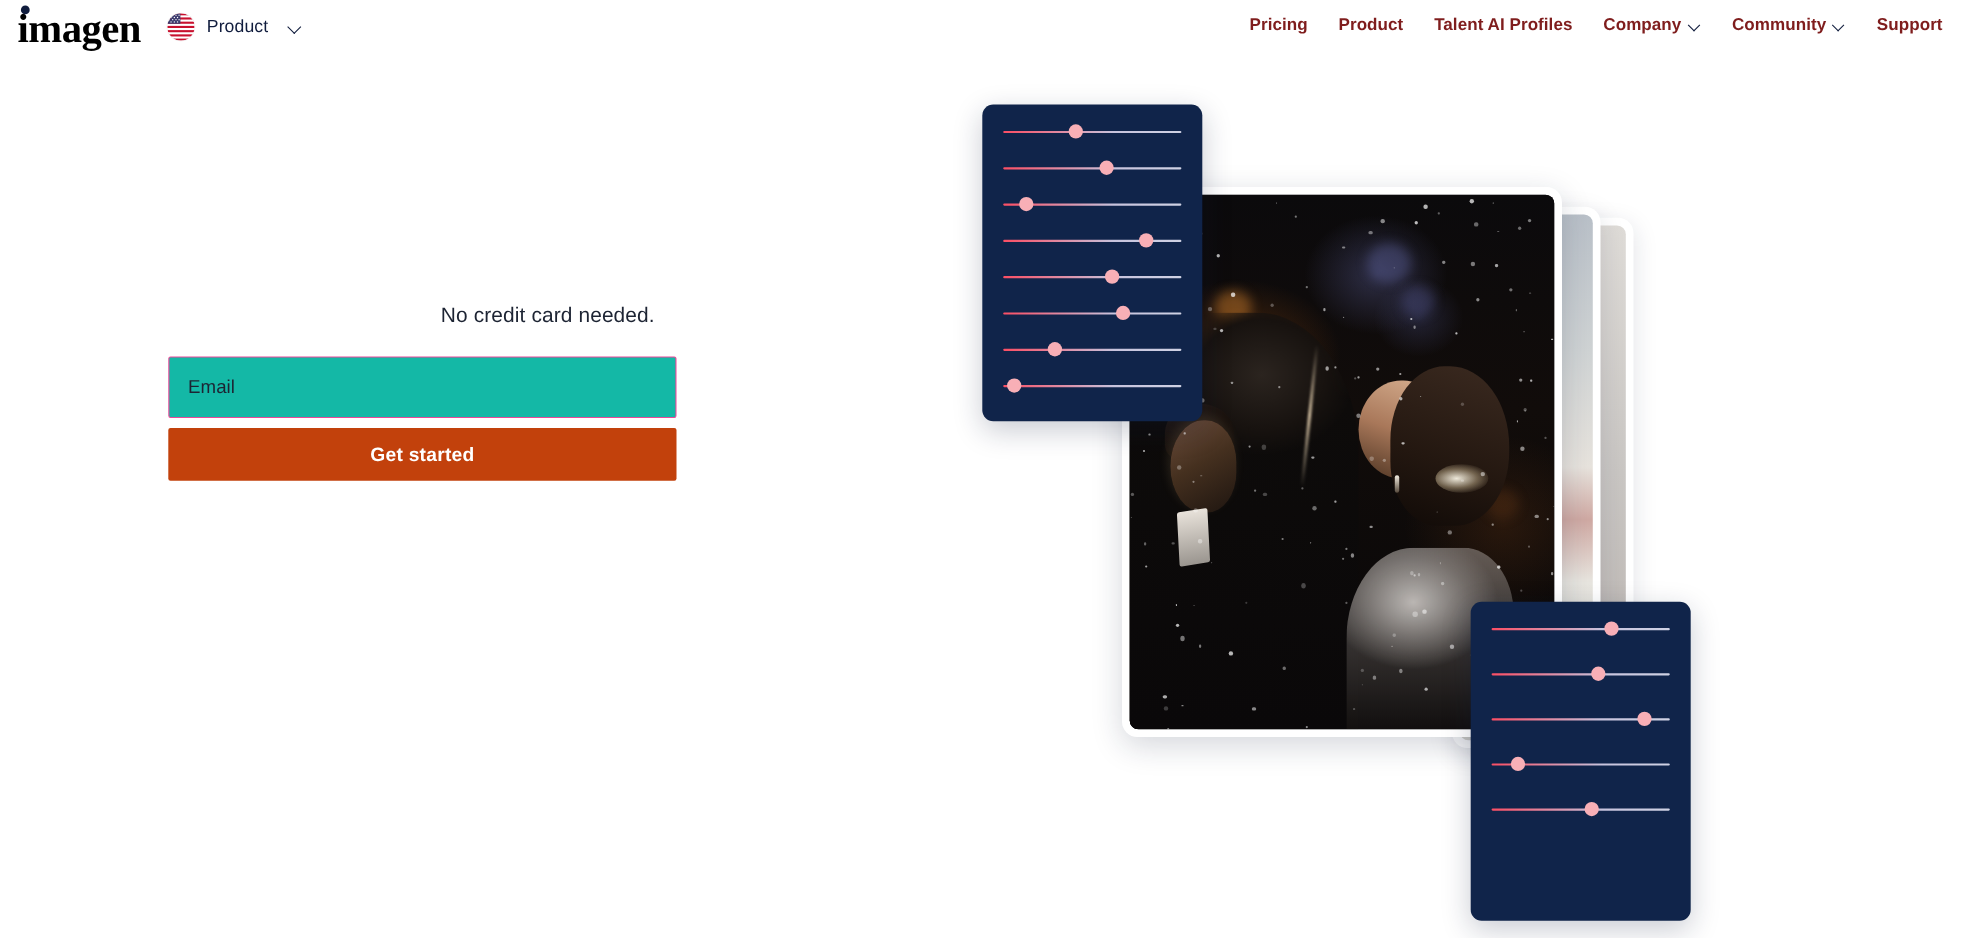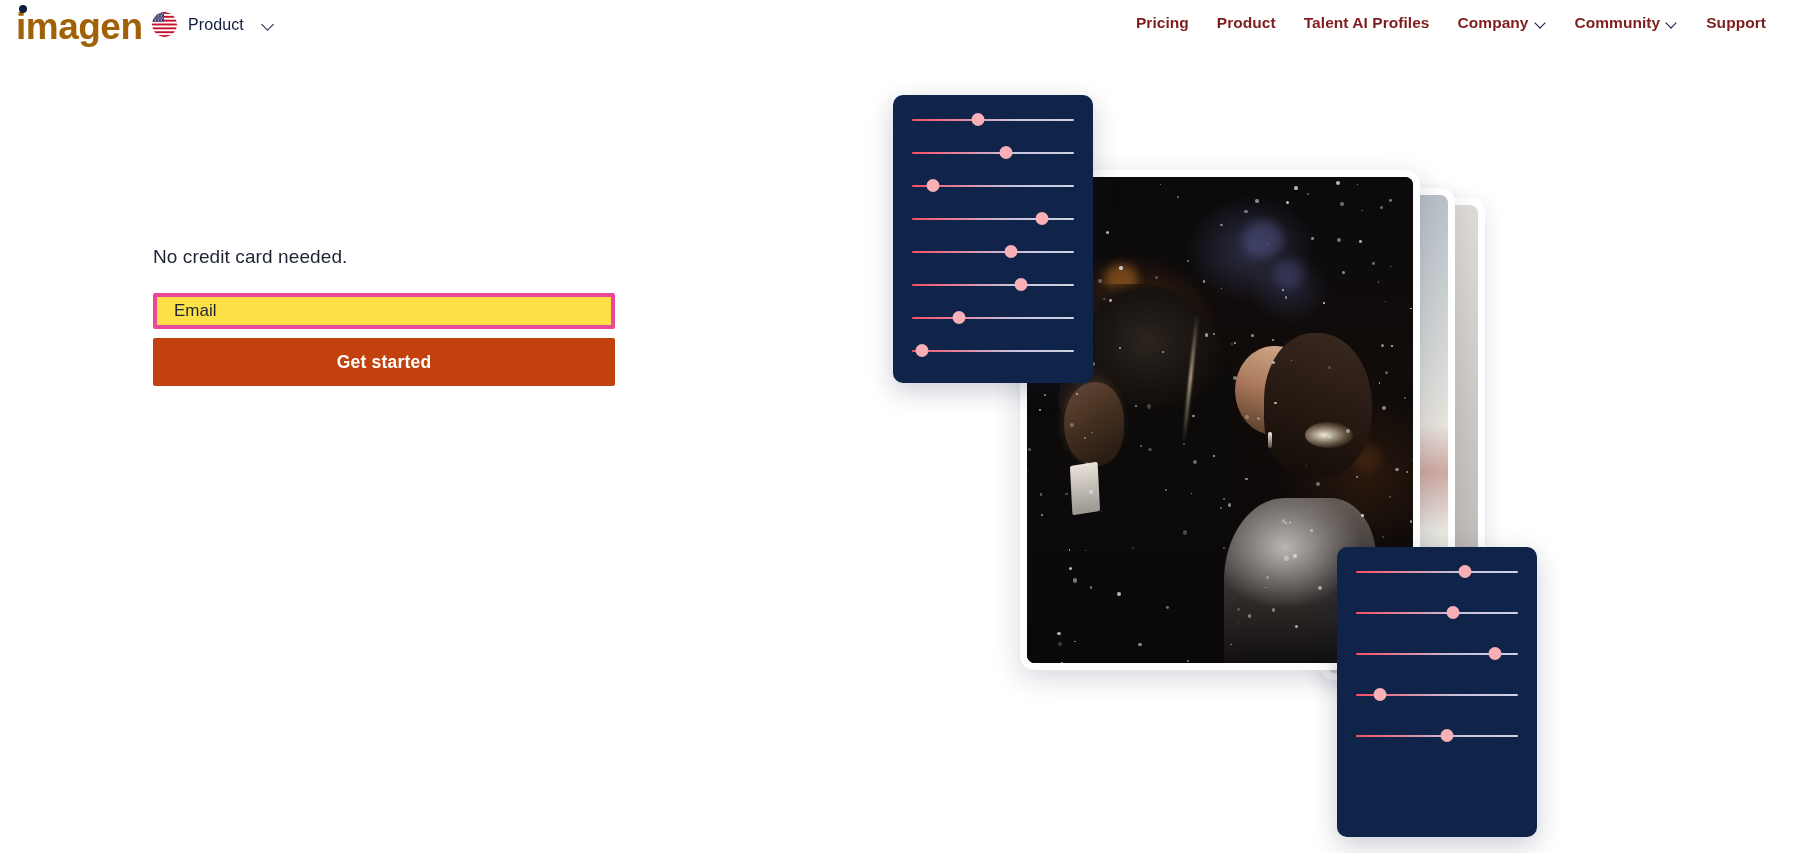--- a/index.html
+++ b/index.html
@@ -36,25 +36,25 @@
   .logo-wrap {
     position: absolute;
     left: 16px;
     top: 5px;
     width: 96px;
     height: 42px;
     display: flex;
     align-items: center;
   }
   .logo-text {
-    font-family: Liberation Sans, sans-serif;
+    font-family: Liberation Serif, serif;
     font-weight: bold;
     font-size: 37px;
     letter-spacing: -0.5px;
-    color: #a16207;
+    color: #000000;
     line-height: 1;
     position: relative;
   }
   .logo-dot {
     position: absolute;
     left: 3px;
     top: -3px;
     width: 8px;
     height: 8px;
     border-radius: 50%;
@@ -145,35 +145,37 @@
     font-size: 19.5px;
     line-height: 1.31;
     color: #1d2433;
     width: 470px;
     margin-top: 8px;
   }
   .accent { color: #FB3B5C; font-weight: 700; }
   .bold-line { font-weight: 700; color: #101c3d; }
 
   .nocc {
+    margin-top: 31px;
     font-size: 19px;
     color: #1d2433;
     letter-spacing: 0.1px;
+    text-align: center;
   }
 
   .form {
     margin-top: 25px;
     width: 462px;
   }
   .email-input {
     width: 462px;
-    height: 36px;
-    border: 4px solid #ec4899;
+    height: 56px;
+    border: 1px solid #ec4899;
     border-radius: 2px;
-    background: #fde047;
+    background: #14b8a6;
     font-size: 17px;
     color: #1d2433;
     padding: 0 17px;
     font-family: "Liberation Sans", sans-serif;
     outline: none;
   }
   .email-input::placeholder { color: #1d2433; opacity: 1; }
 
   .cta {
     width: 462px;

